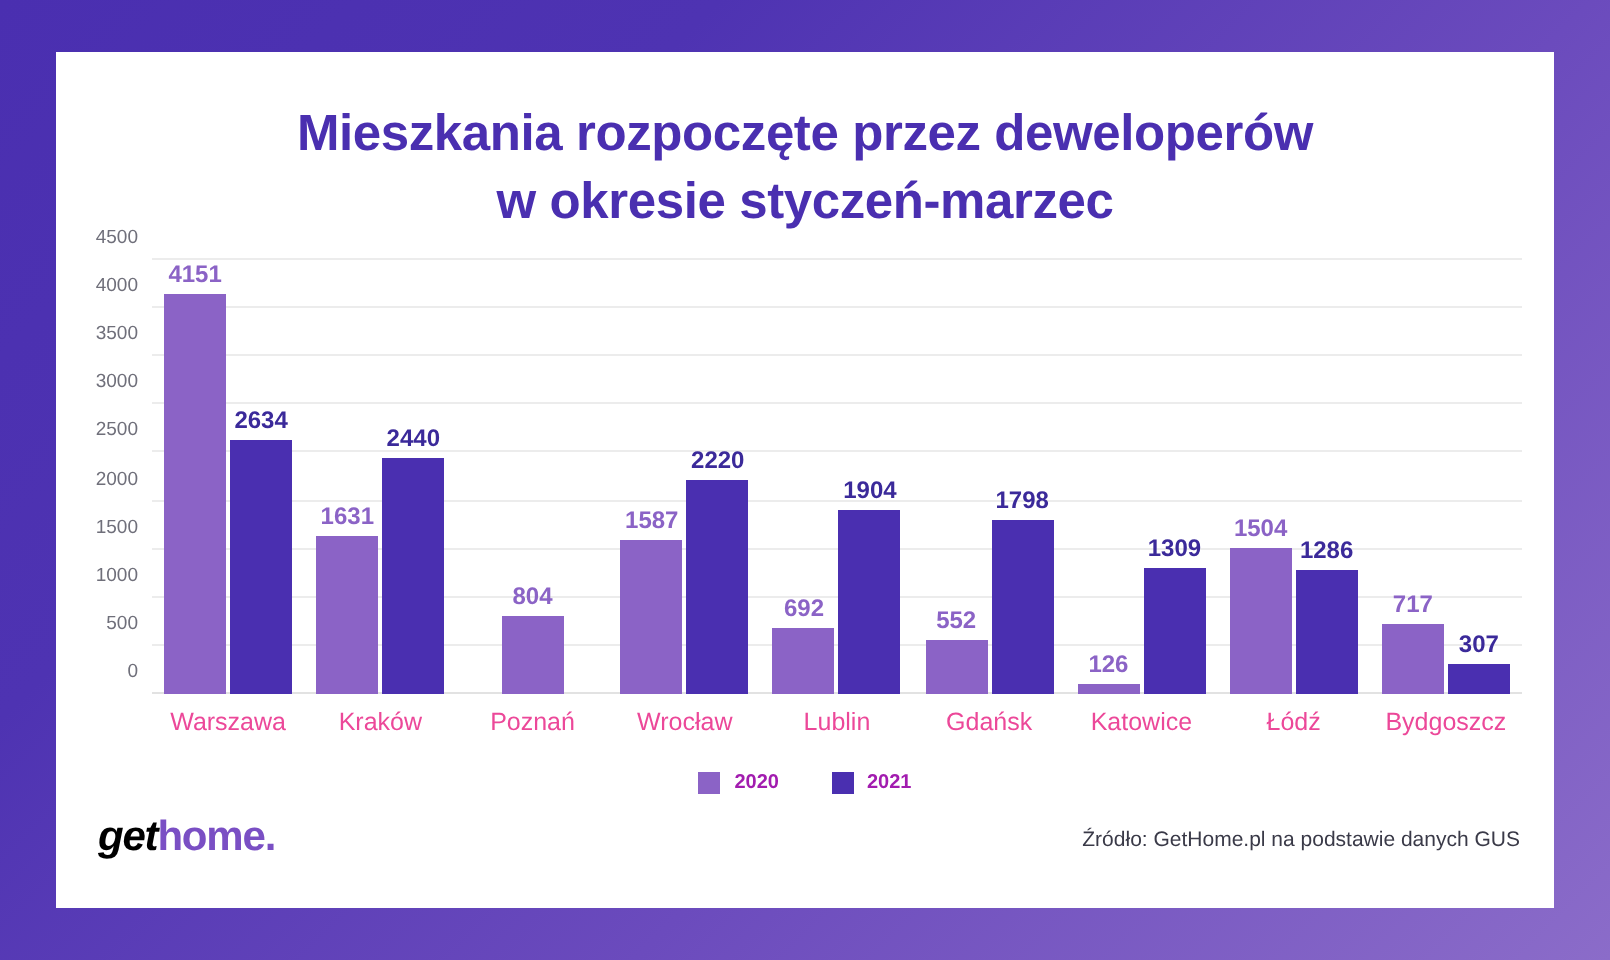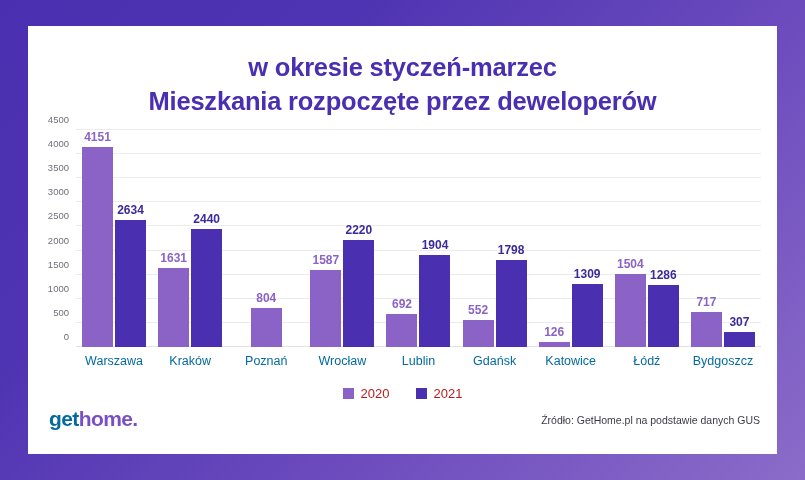--- a/index.html
+++ b/index.html
@@ -131,21 +131,21 @@
     left: 48px;
     top: 328px;
     width: 685px;
     display: flex;
     justify-content: space-between;
   }
   .x-label {
     flex: 1 1 0;
     text-align: center;
     font-size: 12.5px;
-    color: #0369a1;
+    color: #ec4899;
     white-space: nowrap;
   }
 
   
   #legend {
     position: absolute;
     left: 0;
     top: 360px;
     width: 749px;
     display: flex;
@@ -158,62 +158,62 @@
     align-items: center;
     gap: 7px;
   }
   .legend-swatch {
     width: 11px;
     height: 11px;
   }
   .legend-swatch.y2020 { background: #8b63c6; }
   .legend-swatch.y2021 { background: #4a2fb0; }
   .legend-label {
-    font-size: 13px;
-    font-weight: normal;
-    color: #b91c1c;
+    font-size: 10px;
+    font-weight: bold;
+    color: #a21caf;
   }
 
   
   #footer {
     position: absolute;
     left: 0;
     bottom: 0;
     width: 749px;
     height: 56px;
   }
   #brand-logo {
     position: absolute;
     left: 21px;
     top: 9px;
     font-size: 21px;
     font-weight: bold;
     letter-spacing: -0.6px;
   }
-  #brand-logo .seg-get { color: #0369a1; }
+  #brand-logo .seg-get { color: #000000; font-style: italic; }
   #brand-logo .seg-home { color: #7a4fc4; }
   #brand-logo .seg-dot { color: #7a4fc4; }
   #source-note {
     position: absolute;
     right: 17px;
     top: 16px;
     font-size: 10.5px;
     color: #3a3a48;
     white-space: nowrap;
   }
 </style>
 </head>
 <body>
 
 <div id="infographic-frame">
   <div id="card">
 
     <div id="chart-title">
+      <span class="title-line">Mieszkania rozpoczęte przez deweloperów</span>
       <span class="title-line">w okresie styczeń-marzec</span>
-      <span class="title-line">Mieszkania rozpoczęte przez deweloperów</span>
     </div>
 
     <div id="plot-area">
       <div id="gridlines">
           <div class="gridline baseline" style="bottom: 0px;"></div>
           <div class="gridline" style="bottom: 24.1111px;"></div>
           <div class="gridline" style="bottom: 48.2222px;"></div>
           <div class="gridline" style="bottom: 72.3333px;"></div>
           <div class="gridline" style="bottom: 96.4444px;"></div>
           <div class="gridline" style="bottom: 120.556px;"></div>

